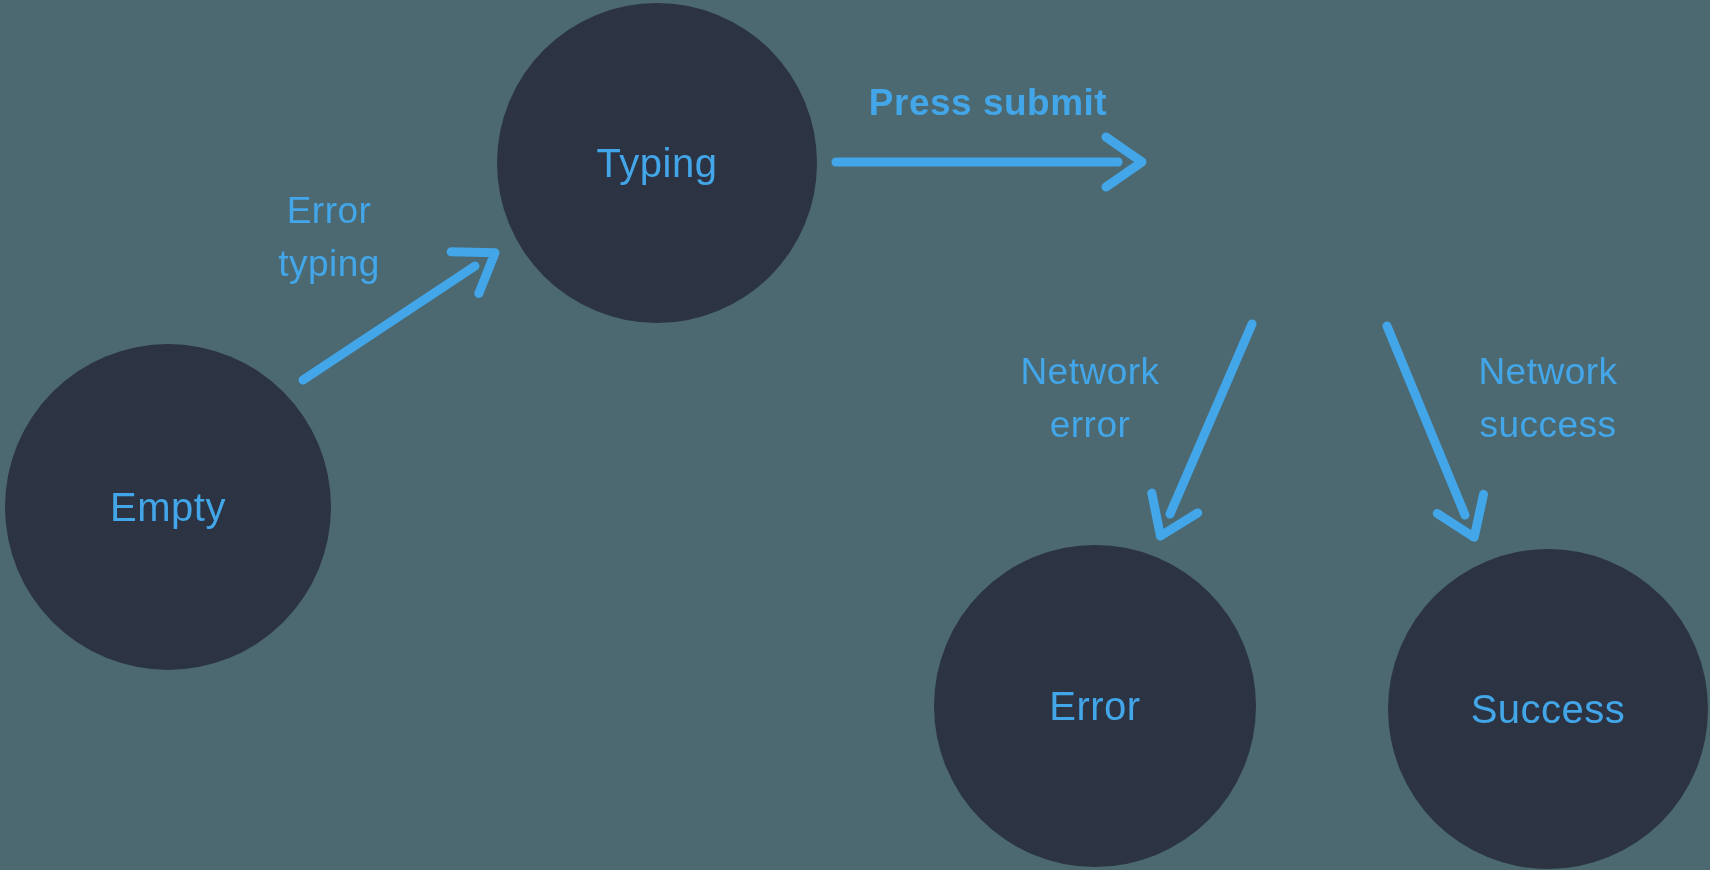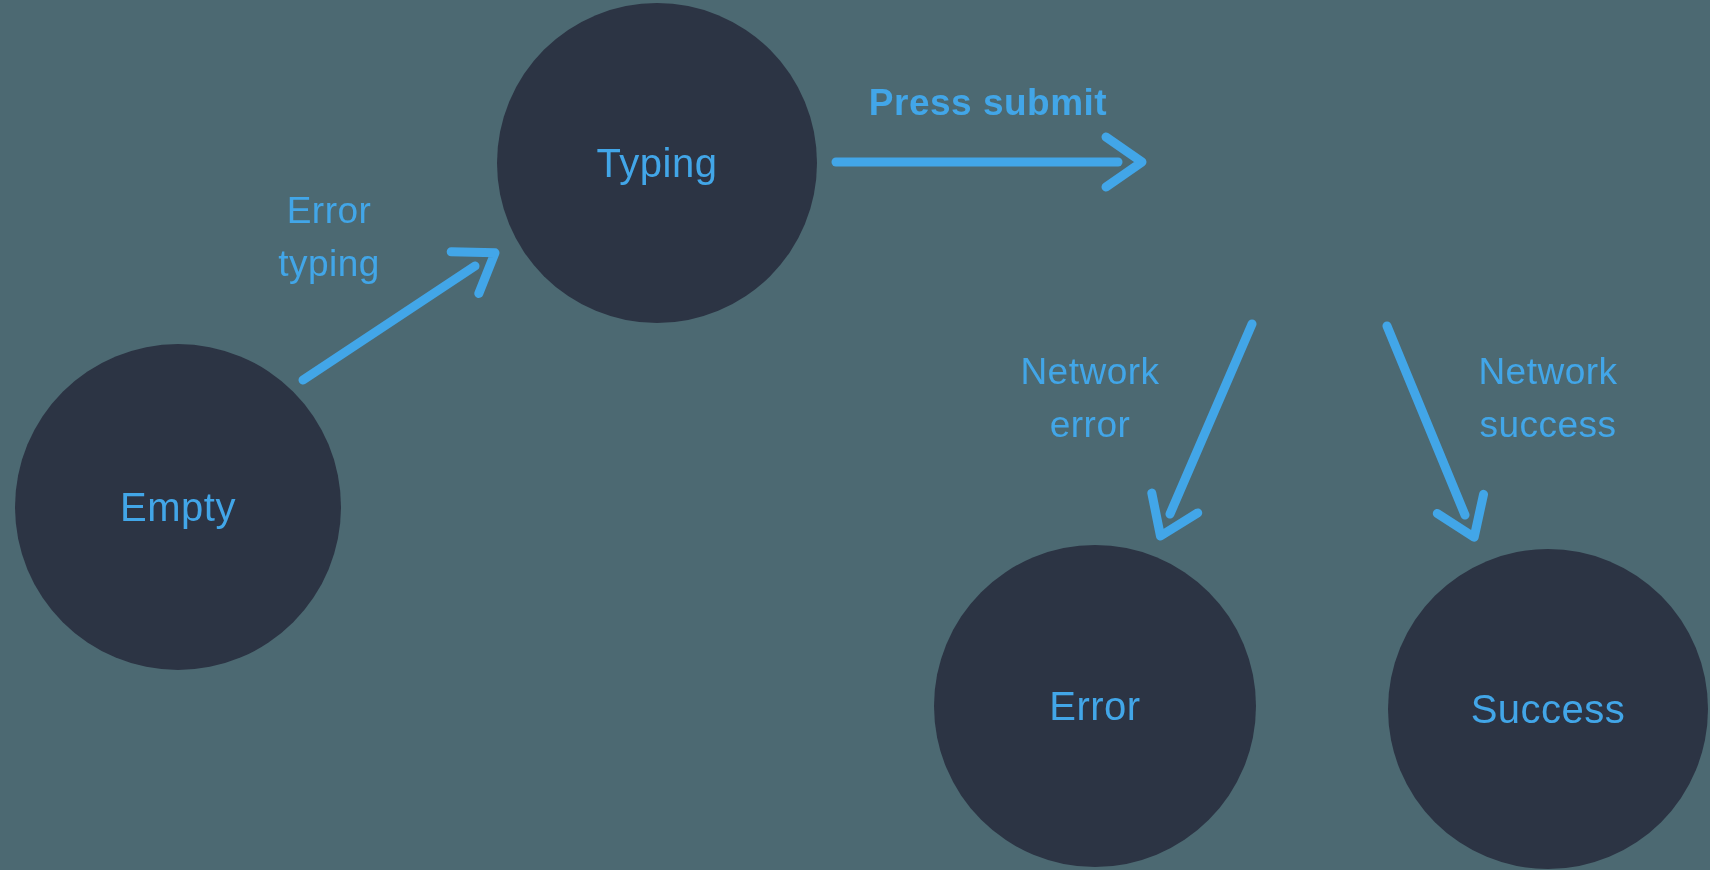--- a/index.html
+++ b/index.html
@@ -52,21 +52,21 @@
       <marker id="chev" markerUnits="userSpaceOnUse" markerWidth="120" markerHeight="120" viewBox="-60 -60 120 120" refX="0" refY="0" orient="auto">
         <path d="M-12 -25 L24 0 L-12 25" stroke="#42A6E8" stroke-width="9" fill="none" stroke-linecap="round" stroke-linejoin="round"></path>
       </marker>
     </defs>
     <path class="arrow" d="M303 380 L475 266" marker-end="url(#chev)"></path>
     <path class="arrow" d="M836 162 L1118 162" marker-end="url(#chev)"></path>
     <path class="arrow" d="M1252 324 L1170 514" marker-end="url(#chev)"></path>
     <path class="arrow" d="M1387 326 L1465 515" marker-end="url(#chev)"></path>
   </svg>
 
-  <div class="state" style="left:15px;top:344px;width:326px;height:326px;">
+  <div class="state" style="left:5px;top:344px;width:326px;height:326px;">
     <span class="state-label">Empty</span>
   </div>
 
   <div class="state" style="left:497px;top:3px;width:320px;height:320px;">
     <span class="state-label">Typing</span>
   </div>
 
 
   <div class="state" style="left:934px;top:545px;width:322px;height:322px;">
     <span class="state-label">Error</span>

